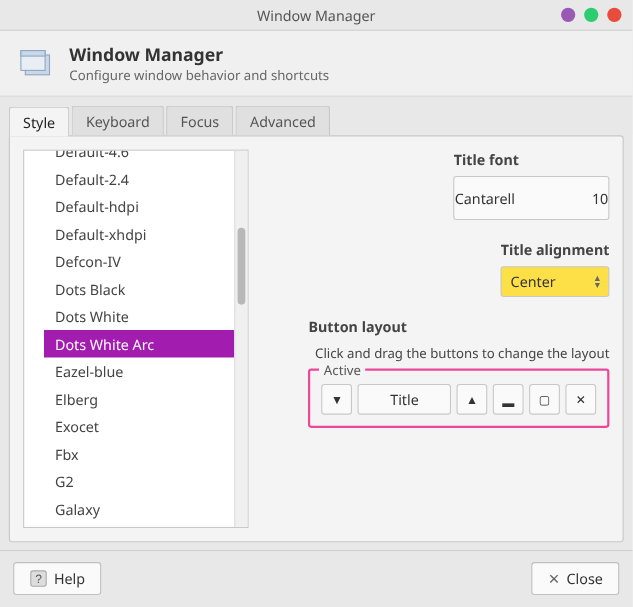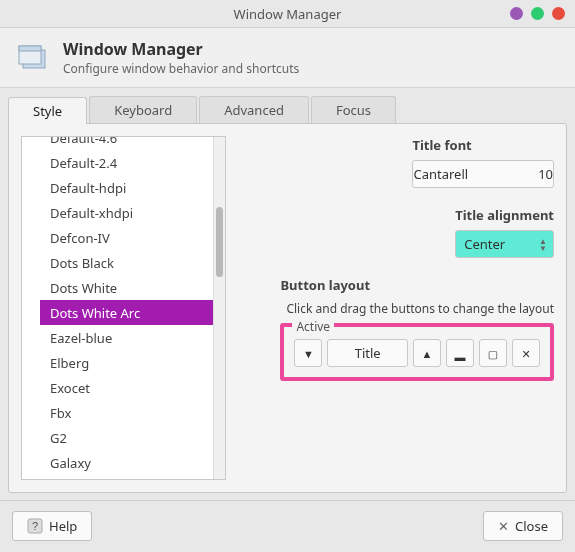--- a/index.html
+++ b/index.html
@@ -37,21 +37,21 @@
   display: flex; align-items: center; justify-content: center;
 }
 .header-text h1 { font-size: 16px; font-weight: 700; color: #333; }
 .header-text p { font-size: 12px; color: #666; }
 .tabs {
   display: flex;
   padding: 8px 8px 0 8px;
   background: #e8e8e8;
 }
 .tab {
-  padding: 4px 24px;
+  padding: 4px 12px;
   border: 1px solid #c8c8c8;
   border-bottom: none;
   background: #e0e0e0;
   color: #555;
   font-size: 13px;
   border-radius: 3px 3px 0 0;
   margin-right: 2px;
   cursor: pointer;
 }
 .tab.active {
@@ -92,48 +92,48 @@
   position: absolute; right: 0; top: 0; bottom: 0; width: 12px;
   background: #f0f0f0; border-left: 1px solid #ddd;
 }
 .scroll-thumb {
   position: absolute; left: 2px; right: 2px; top: 70px; height: 70px;
   background: #b8b8b8; border-radius: 4px;
 }
 .right-col { flex: 1; display: flex; flex-direction: column; align-items: flex-end; }
 .field { margin-bottom: 18px; }
 .font-btn {
-  width: 100%; height: 28px;
+  width: 100%; height: 40px;
   background: #fafafa;
   border: 1px solid #c8c8c8;
   border-radius: 3px;
   display: flex; align-items: center; justify-content: center;
   gap: 70px;
   font-size: 13px; color: #333;
   cursor: pointer;
 }
 .combo {
   width: 100%; height: 28px;
-  background: #5eead4;
+  background: #fde047;
   border: 1px solid #c8c8c8;
   border-radius: 3px;
   display: flex; align-items: center;
   padding: 0 8px;
   position: relative;
   font-size: 13px; color: #333;
   cursor: pointer;
 }
 .combo-arrows {
   position: absolute; right: 6px;
   display: flex; flex-direction: column;
   font-size: 8px; line-height: 7px; color: #666;
 }
 .hint { font-size: 12px; color: #444; padding-left: 6px; margin-bottom: 6px; }
 .frame {
-  border: 4px solid #ec4899;
+  border: 2px solid #ec4899;
   border-radius: 3px;
   padding: 12px 10px 10px;
   position: relative;
   margin-bottom: 0;
   display: flex;
   gap: 5px;
 }
 .frame-label {
   position: absolute; top: -9px; left: 8px;
   background: #f4f4f4;
@@ -201,22 +201,22 @@
   </div>
   <div class="header-text">
     <h1>Window Manager</h1>
     <p>Configure window behavior and shortcuts</p>
   </div>
 </div>
 
 <div class="tabs">
   <div class="tab active">Style</div>
   <div class="tab">Keyboard</div>
+  <div class="tab">Focus</div>
   <div class="tab">Advanced</div>
-  <div class="tab">Focus</div>
 </div>
 
 <div class="pane">
   <div class="left-col">
     <div class="listbox">
       <div class="list-inner" id="theme-list" style="top:-12px;">
           <div class="list-item">Default-4.6</div>
           <div class="list-item">Default-2.4</div>
           <div class="list-item">Default-hdpi</div>
           <div class="list-item">Default-xhdpi</div>

